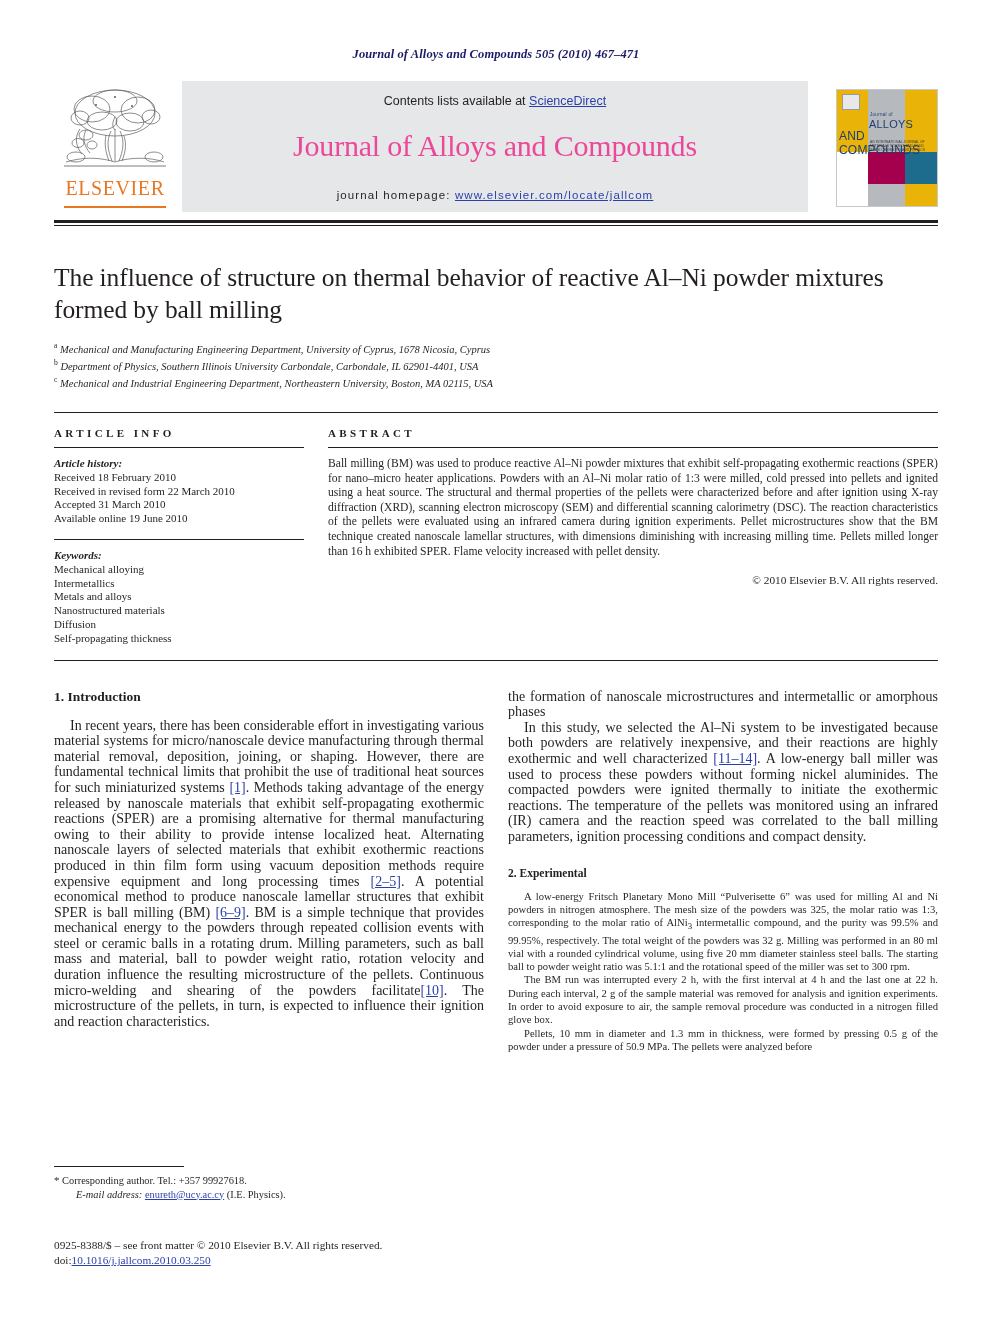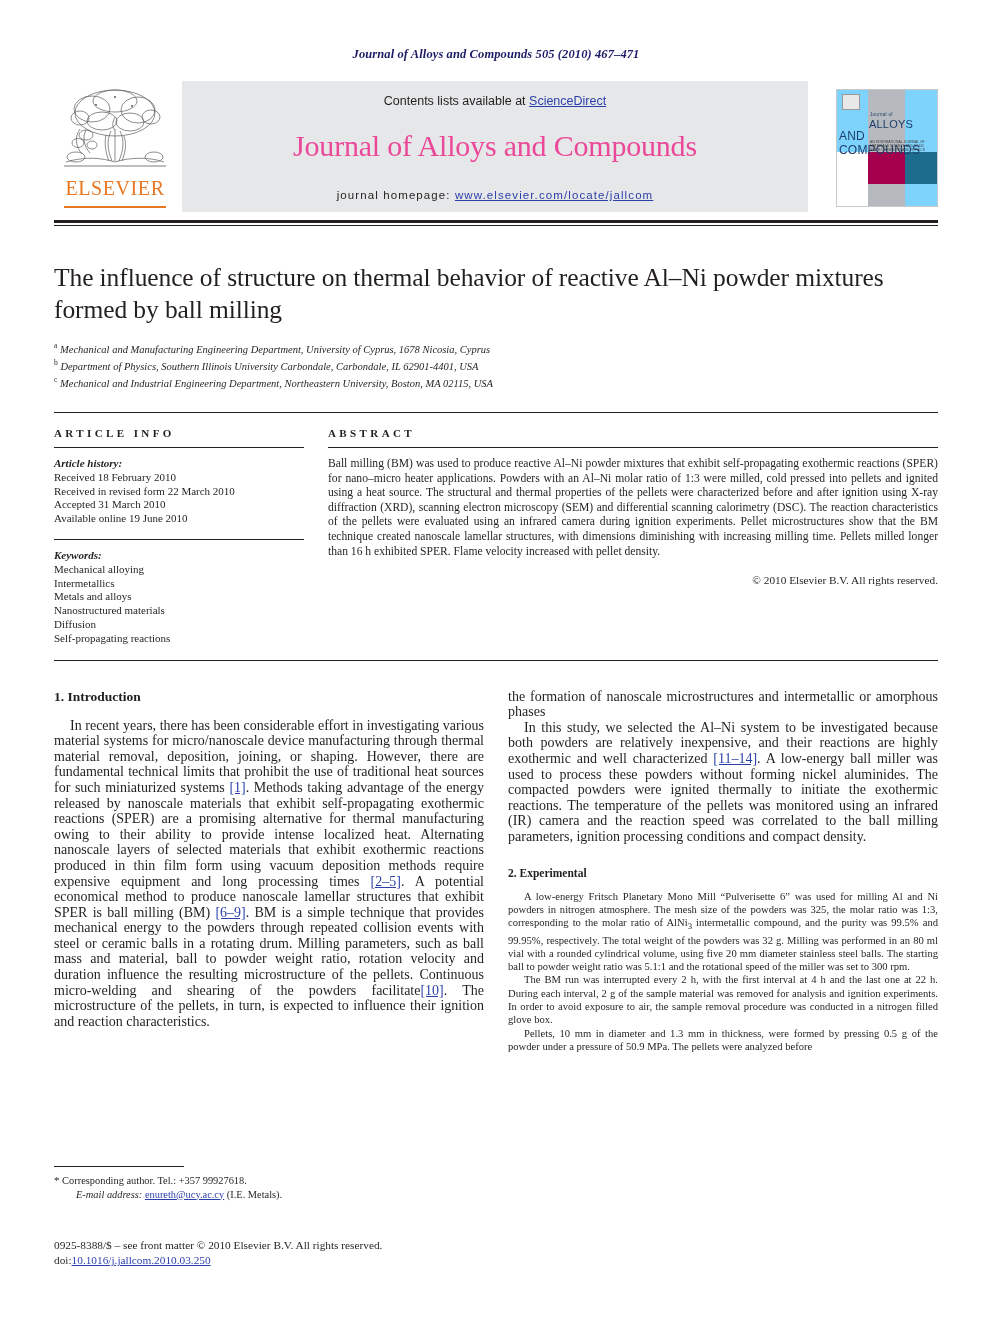--- a/index.html
+++ b/index.html
@@ -118,21 +118,21 @@
     background: #e87722;
   }
 
   
   .cover-thumb {
     position: absolute;
     right: 0;
     top: 8px;
     width: 100px;
     height: 116px;
-    background: #7dd3fc;
+    background: #eab308;
     border: 1px solid #c9c9c9;
     overflow: hidden;
   }
   .cv-grayband {
     position: absolute;
     left: 31px;
     top: 0;
     width: 37px;
     height: 116px;
     background: #b6b9bd;
@@ -522,21 +522,21 @@
         <div>Available online 19 June 2010</div>
       </div>
       <div class="kw-rule"></div>
       <div class="info-group">
         <div class="lead">Keywords:</div>
         <div>Mechanical alloying</div>
         <div>Intermetallics</div>
         <div>Metals and alloys</div>
         <div>Nanostructured materials</div>
         <div>Diffusion</div>
-        <div>Self-propagating reactions</div>
+        <div>Self-propagating thickness</div>
       </div>
     </div>
     <div class="col-gap"></div>
     <div class="col-abs">
       <div class="sec-label">ABSTRACT</div>
       <div class="sec-underline"></div>
       <div class="abstract-body">Ball milling (BM) was used to produce reactive Al–Ni powder mixtures that exhibit self-propagating exothermic reactions (SPER) for nano–micro heater applications. Powders with an Al–Ni molar ratio of 1:3 were milled, cold pressed into pellets and ignited using a heat source. The structural and thermal properties of the pellets were characterized before and after ignition using X-ray diffraction (XRD), scanning electron microscopy (SEM) and differential scanning calorimetry (DSC). The reaction characteristics of the pellets were evaluated using an infrared camera during ignition experiments. Pellet microstructures show that the BM technique created nanoscale lamellar structures, with dimensions diminishing with increasing milling time. Pellets milled longer than 16 h exhibited SPER. Flame velocity increased with pellet density.</div>
       <div class="copyright">© 2010 Elsevier B.V. All rights reserved.</div>
     </div>
   </div>
@@ -557,21 +557,21 @@
         <p class="para small">A low-energy Fritsch Planetary Mono Mill “Pulverisette 6” was used for milling Al and Ni powders in nitrogen atmosphere. The mesh size of the powders was 325, the molar ratio was 1:3, corresponding to the molar ratio of AlNi<sub>3</sub> intermetallic compound, and the purity was 99.5% and 99.95%, respectively. The total weight of the powders was 32 g. Milling was performed in an 80 ml vial with a rounded cylindrical volume, using five 20 mm diameter stainless steel balls. The starting ball to powder weight ratio was 5.1:1 and the rotational speed of the miller was set to 300 rpm.</p>
         <p class="para small">The BM run was interrupted every 2 h, with the first interval at 4 h and the last one at 22 h. During each interval, 2 g of the sample material was removed for analysis and ignition experiments. In order to avoid exposure to air, the sample removal procedure was conducted in a nitrogen filled glove box.</p>
         <p class="para small">Pellets, 10 mm in diameter and 1.3 mm in thickness, were formed by pressing 0.5 g of the powder under a pressure of 50.9 MPa. The pellets were analyzed before</p>
       </div>
     </div>
   </div>
 
   <div class="footnote-wrap">
     <div class="fn-rule"></div>
     <div class="fn-line"><span class="star">*</span> <span>Corresponding author. Tel.: +357 99927618.</span></div>
-    <div class="fn-line fn-indent"><span class="em-label">E-mail address:</span> <a href="#" class="mail">enureth@ucy.ac.cy</a> <span>(I.E. Metals).</span></div>
+    <div class="fn-line fn-indent"><span class="em-label">E-mail address:</span> <a href="#" class="mail">enureth@ucy.ac.cy</a> <span>(I.E. Physics).</span></div>
   </div>
 
   <div class="footer-block">
     <div>0925-8388/$ – see front matter © 2010 Elsevier B.V. All rights reserved.</div>
     <div><span>doi:</span><a href="#" class="doi-val">10.1016/j.jallcom.2010.03.250</a></div>
   </div>
 
 </div>
 
 </body></html>

